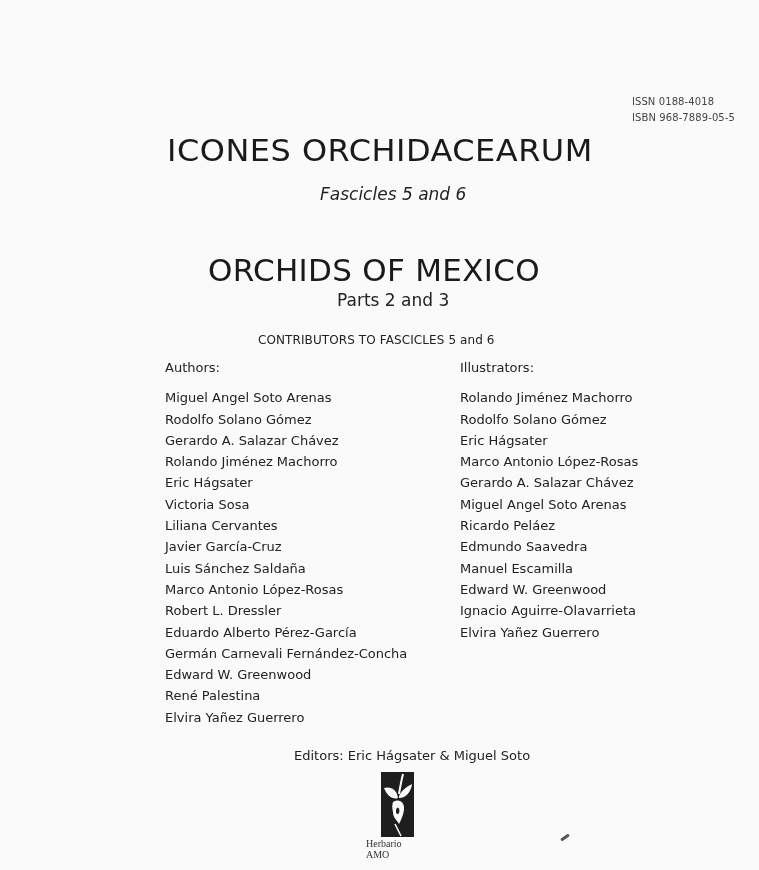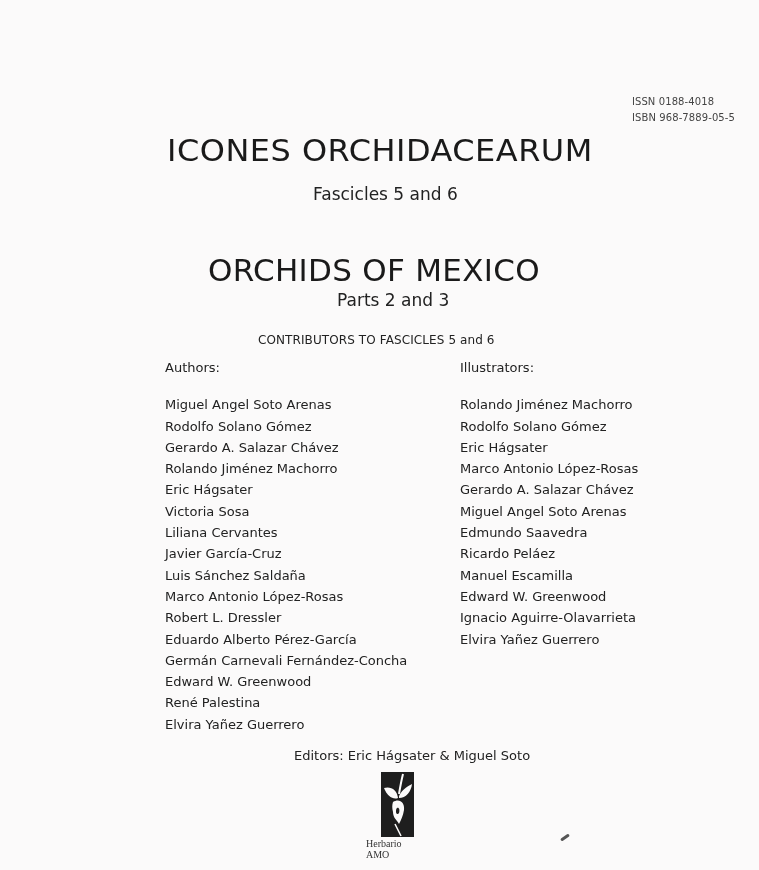--- a/index.html
+++ b/index.html
@@ -31,23 +31,24 @@
       font-size: 31px;
       letter-spacing: 0.5px;
       font-weight: normal;
       color: #1a1a1a;
       font-family: "DejaVu Sans", sans-serif;
       transform: scaleX(1.03);
       transform-origin: left top;
     }
     .fascicles {
       top: 184px;
-      left: 313px;
+      left: 320px;
       font-size: 17px;
       color: #222;
+      font-style: italic;
     }
     .book-title {
       top: 252px;
       left: 208px;
       font-size: 31px;
       letter-spacing: 0.3px;
       color: #1a1a1a;
     }
     .parts {
       top: 290px;
@@ -61,21 +62,21 @@
       font-size: 12px;
       color: #222;
       letter-spacing: 0.1px;
     }
     .column {
       font-size: 13px;
       line-height: 21.3px;
       color: #222;
     }
     .column .heading {
-      margin-bottom: 16px;
+      margin-bottom: 9px;
     }
     .column .name {
       display: block;
       white-space: nowrap;
     }
     .authors { left: 165px; top: 357px; }
     .illustrators { left: 460px; top: 357px; }
     .editors {
       top: 748px;
       left: 277px;
@@ -145,22 +146,22 @@
 </div>
 
 <div class="abs column illustrators">
   <span class="name heading">Illustrators:</span>
   <span class="name">Rolando Jiménez Machorro</span>
   <span class="name">Rodolfo Solano Gómez</span>
   <span class="name">Eric Hágsater</span>
   <span class="name">Marco Antonio López-Rosas</span>
   <span class="name">Gerardo A. Salazar Chávez</span>
   <span class="name">Miguel Angel Soto Arenas</span>
+  <span class="name">Ricardo Peláez</span>
   <span class="name">Edmundo Saavedra</span>
-  <span class="name">Ricardo Peláez</span>
   <span class="name">Manuel Escamilla</span>
   <span class="name">Edward W. Greenwood</span>
   <span class="name">Ignacio Aguirre-Olavarrieta</span>
   <span class="name">Elvira Yañez Guerrero</span>
 </div>
 
 <div class="abs editors">Editors: Eric Hágsater &amp; Miguel Soto</div>
 
 <div class="abs logo">
   <svg width="33" height="65" viewBox="0 0 33 65" xmlns="http://www.w3.org/2000/svg">

